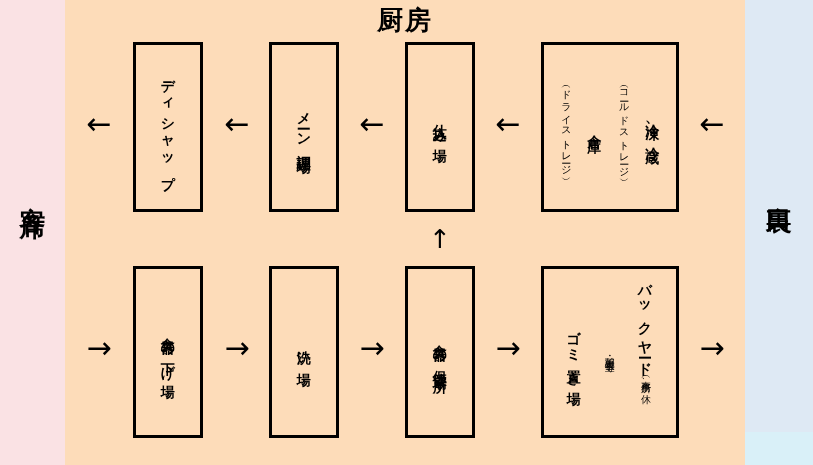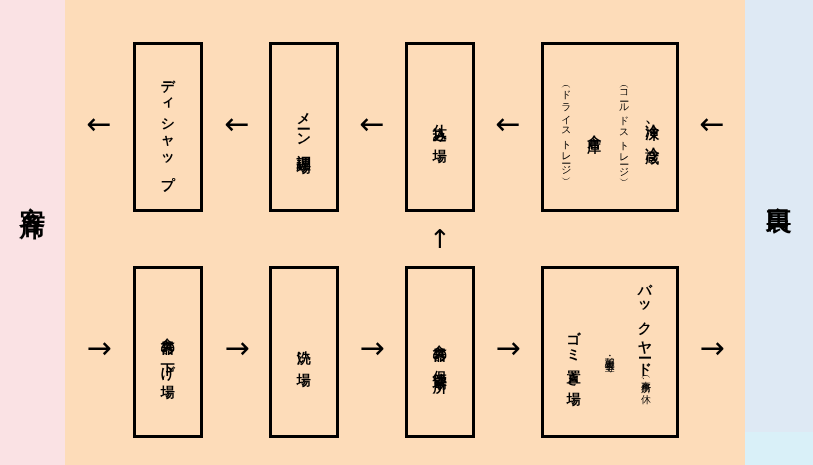--- a/index.html
+++ b/index.html
@@ -70,20 +70,21 @@
 </style>
 </head>
 <body>
 
 <div class="canvas">
 
   <div class="band pink"></div>
   <div class="band blue"></div>
   <div class="cyan-patch"></div>
 
+  <div class="diagram-title">厨房</div>
   <div class="zone-wrap left">
     <span class="zone-label">客席</span>
   </div>
   <div class="zone-wrap right">
     <span class="zone-label">裏口</span>
   </div>
 
   <div class="box r1 c1">
     <span class="vt lbl">ディシャップ</span>
   </div>

